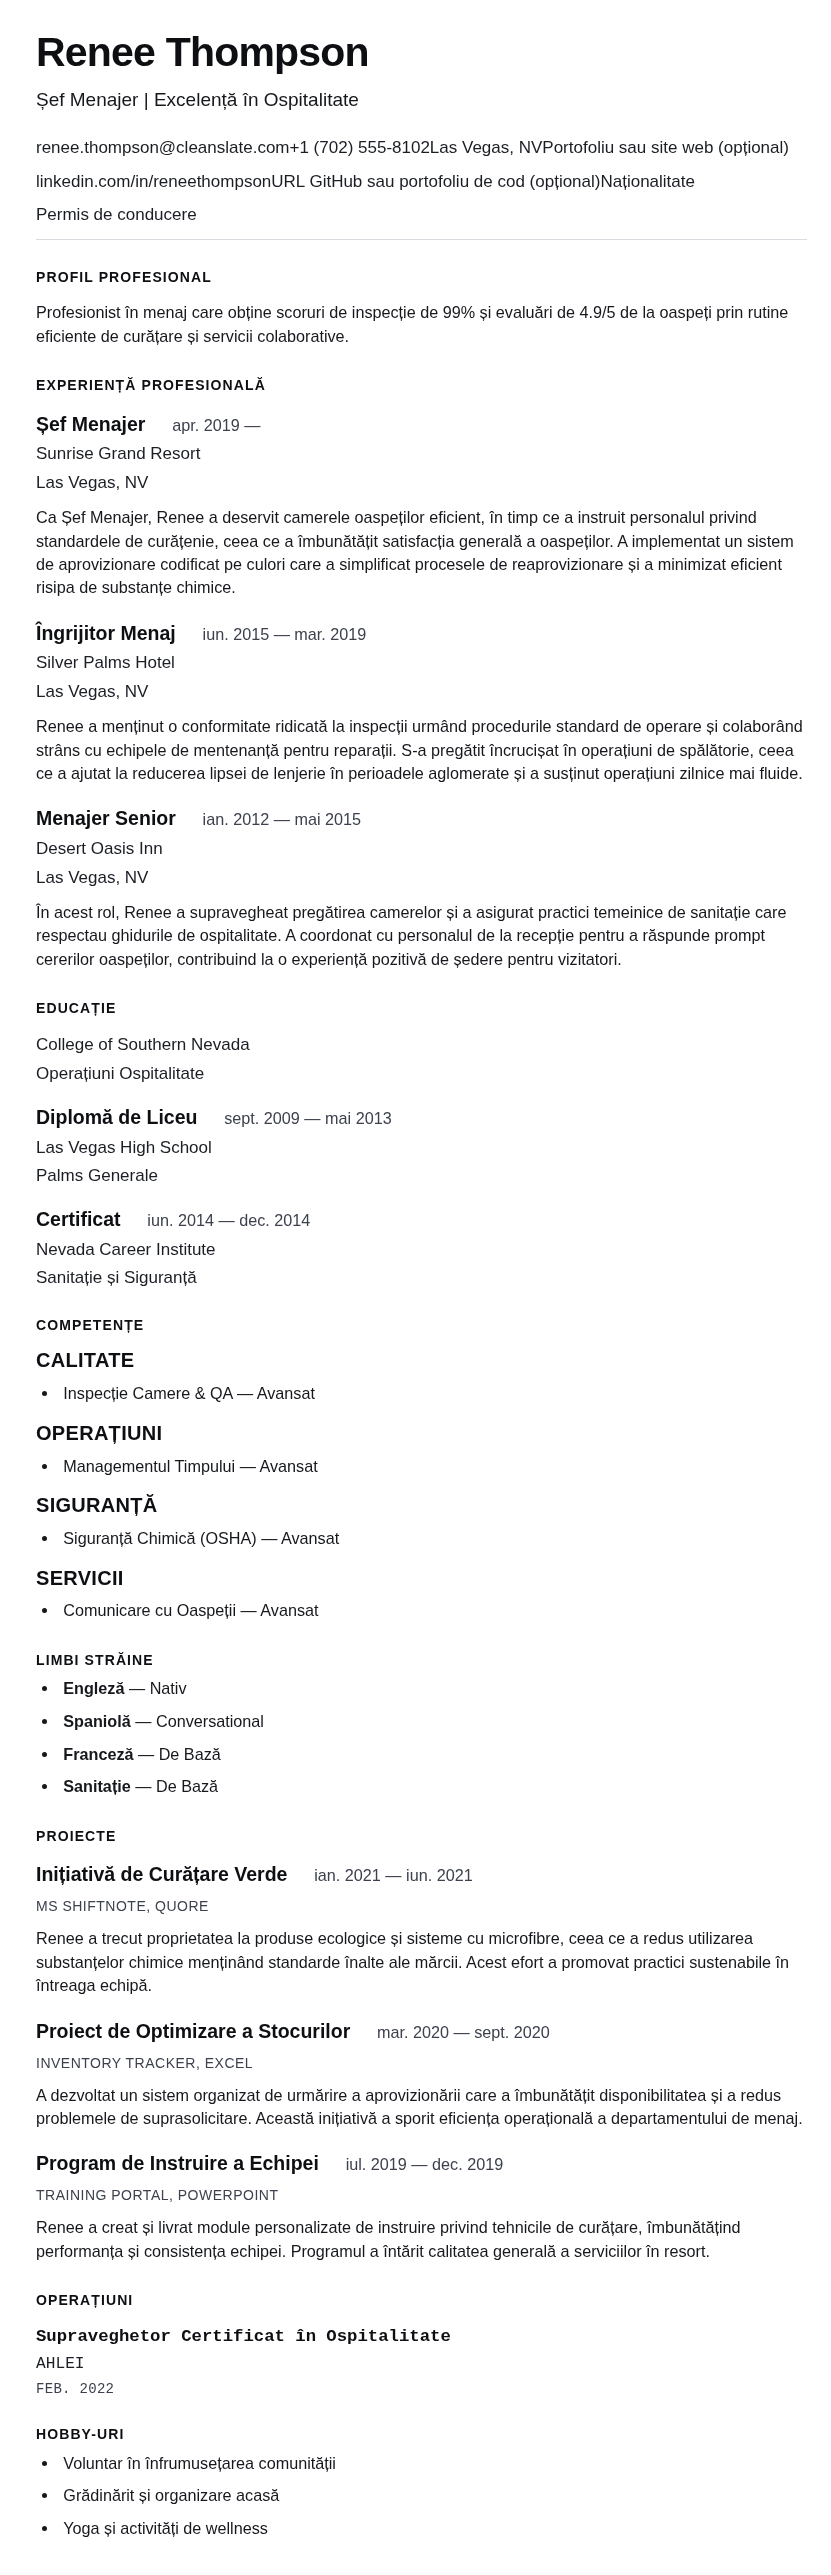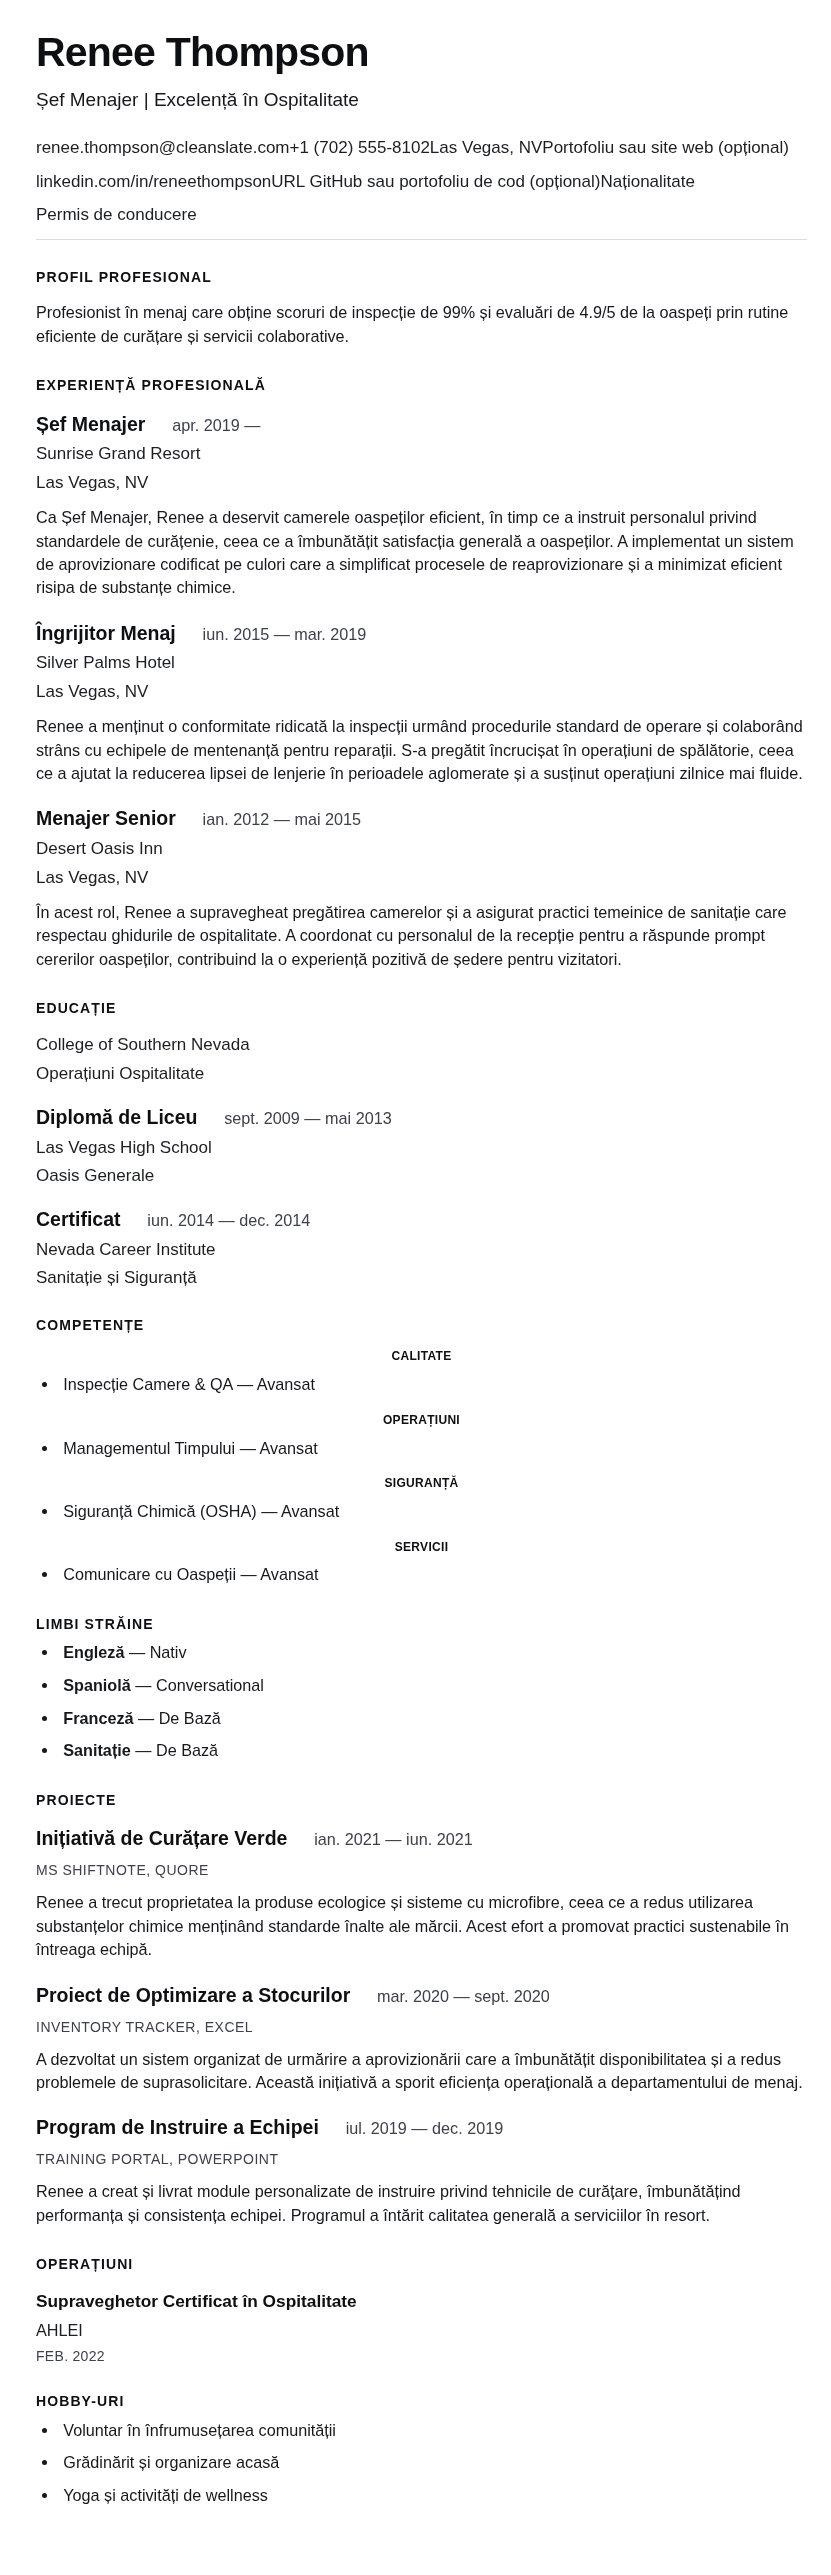--- a/index.html
+++ b/index.html
@@ -79,39 +79,38 @@
     color: #16181d;
   }
   .tools {
     font-size: 14px;
     letter-spacing: 0.5px;
     color: #3c414d;
     margin-top: 12px;
   }
   .skill-group { margin-top: 16.2px; }
   .skill-group-name {
-    font-size: 12px;
+    font-size: 20px;
     font-weight: 700;
     letter-spacing: 0.3px;
     color: #0d0f13;
-    text-align: center;
   }
   ul.bullets {
     margin: 9.7px 0 0 0;
     padding-left: 23px;
     list-style: disc;
   }
   ul.bullets li {
     font-size: 16.2px;
     margin-bottom: 9.2px;
     padding-left: 4.3px;
     line-height: 1.45;
   }
   .lang-name { font-weight: 700; }
-  .cert-entry { margin-top: 18.4px; }
+  .cert-entry { margin-top: 18.4px; font-family: Liberation Mono, monospace; }
   .cert-title {
     font-size: 17.3px;
     font-weight: 700;
     color: #0d0f13;
   }
   .cert-issuer {
     font-size: 16.2px;
     margin-top: 9.2px;
     color: #1b1e24;
   }
@@ -184,21 +183,21 @@
       <div class="entry-line">College of Southern Nevada</div>
       <div class="entry-line">Operațiuni Ospitalitate</div>
     </div>
 
     <div class="entry">
       <div class="entry-title-row">
         <span class="entry-title">Diplomă de Liceu</span>
         <span class="entry-dates">sept. 2009 — mai 2013</span>
       </div>
       <div class="entry-line">Las Vegas High School</div>
-      <div class="entry-line">Oasis Generale</div>
+      <div class="entry-line">Palms Generale</div>
     </div>
 
     <div class="entry">
       <div class="entry-title-row">
         <span class="entry-title">Certificat</span>
         <span class="entry-dates">iun. 2014 — dec. 2014</span>
       </div>
       <div class="entry-line">Nevada Career Institute</div>
       <div class="entry-line">Sanitație și Siguranță</div>
     </div>

